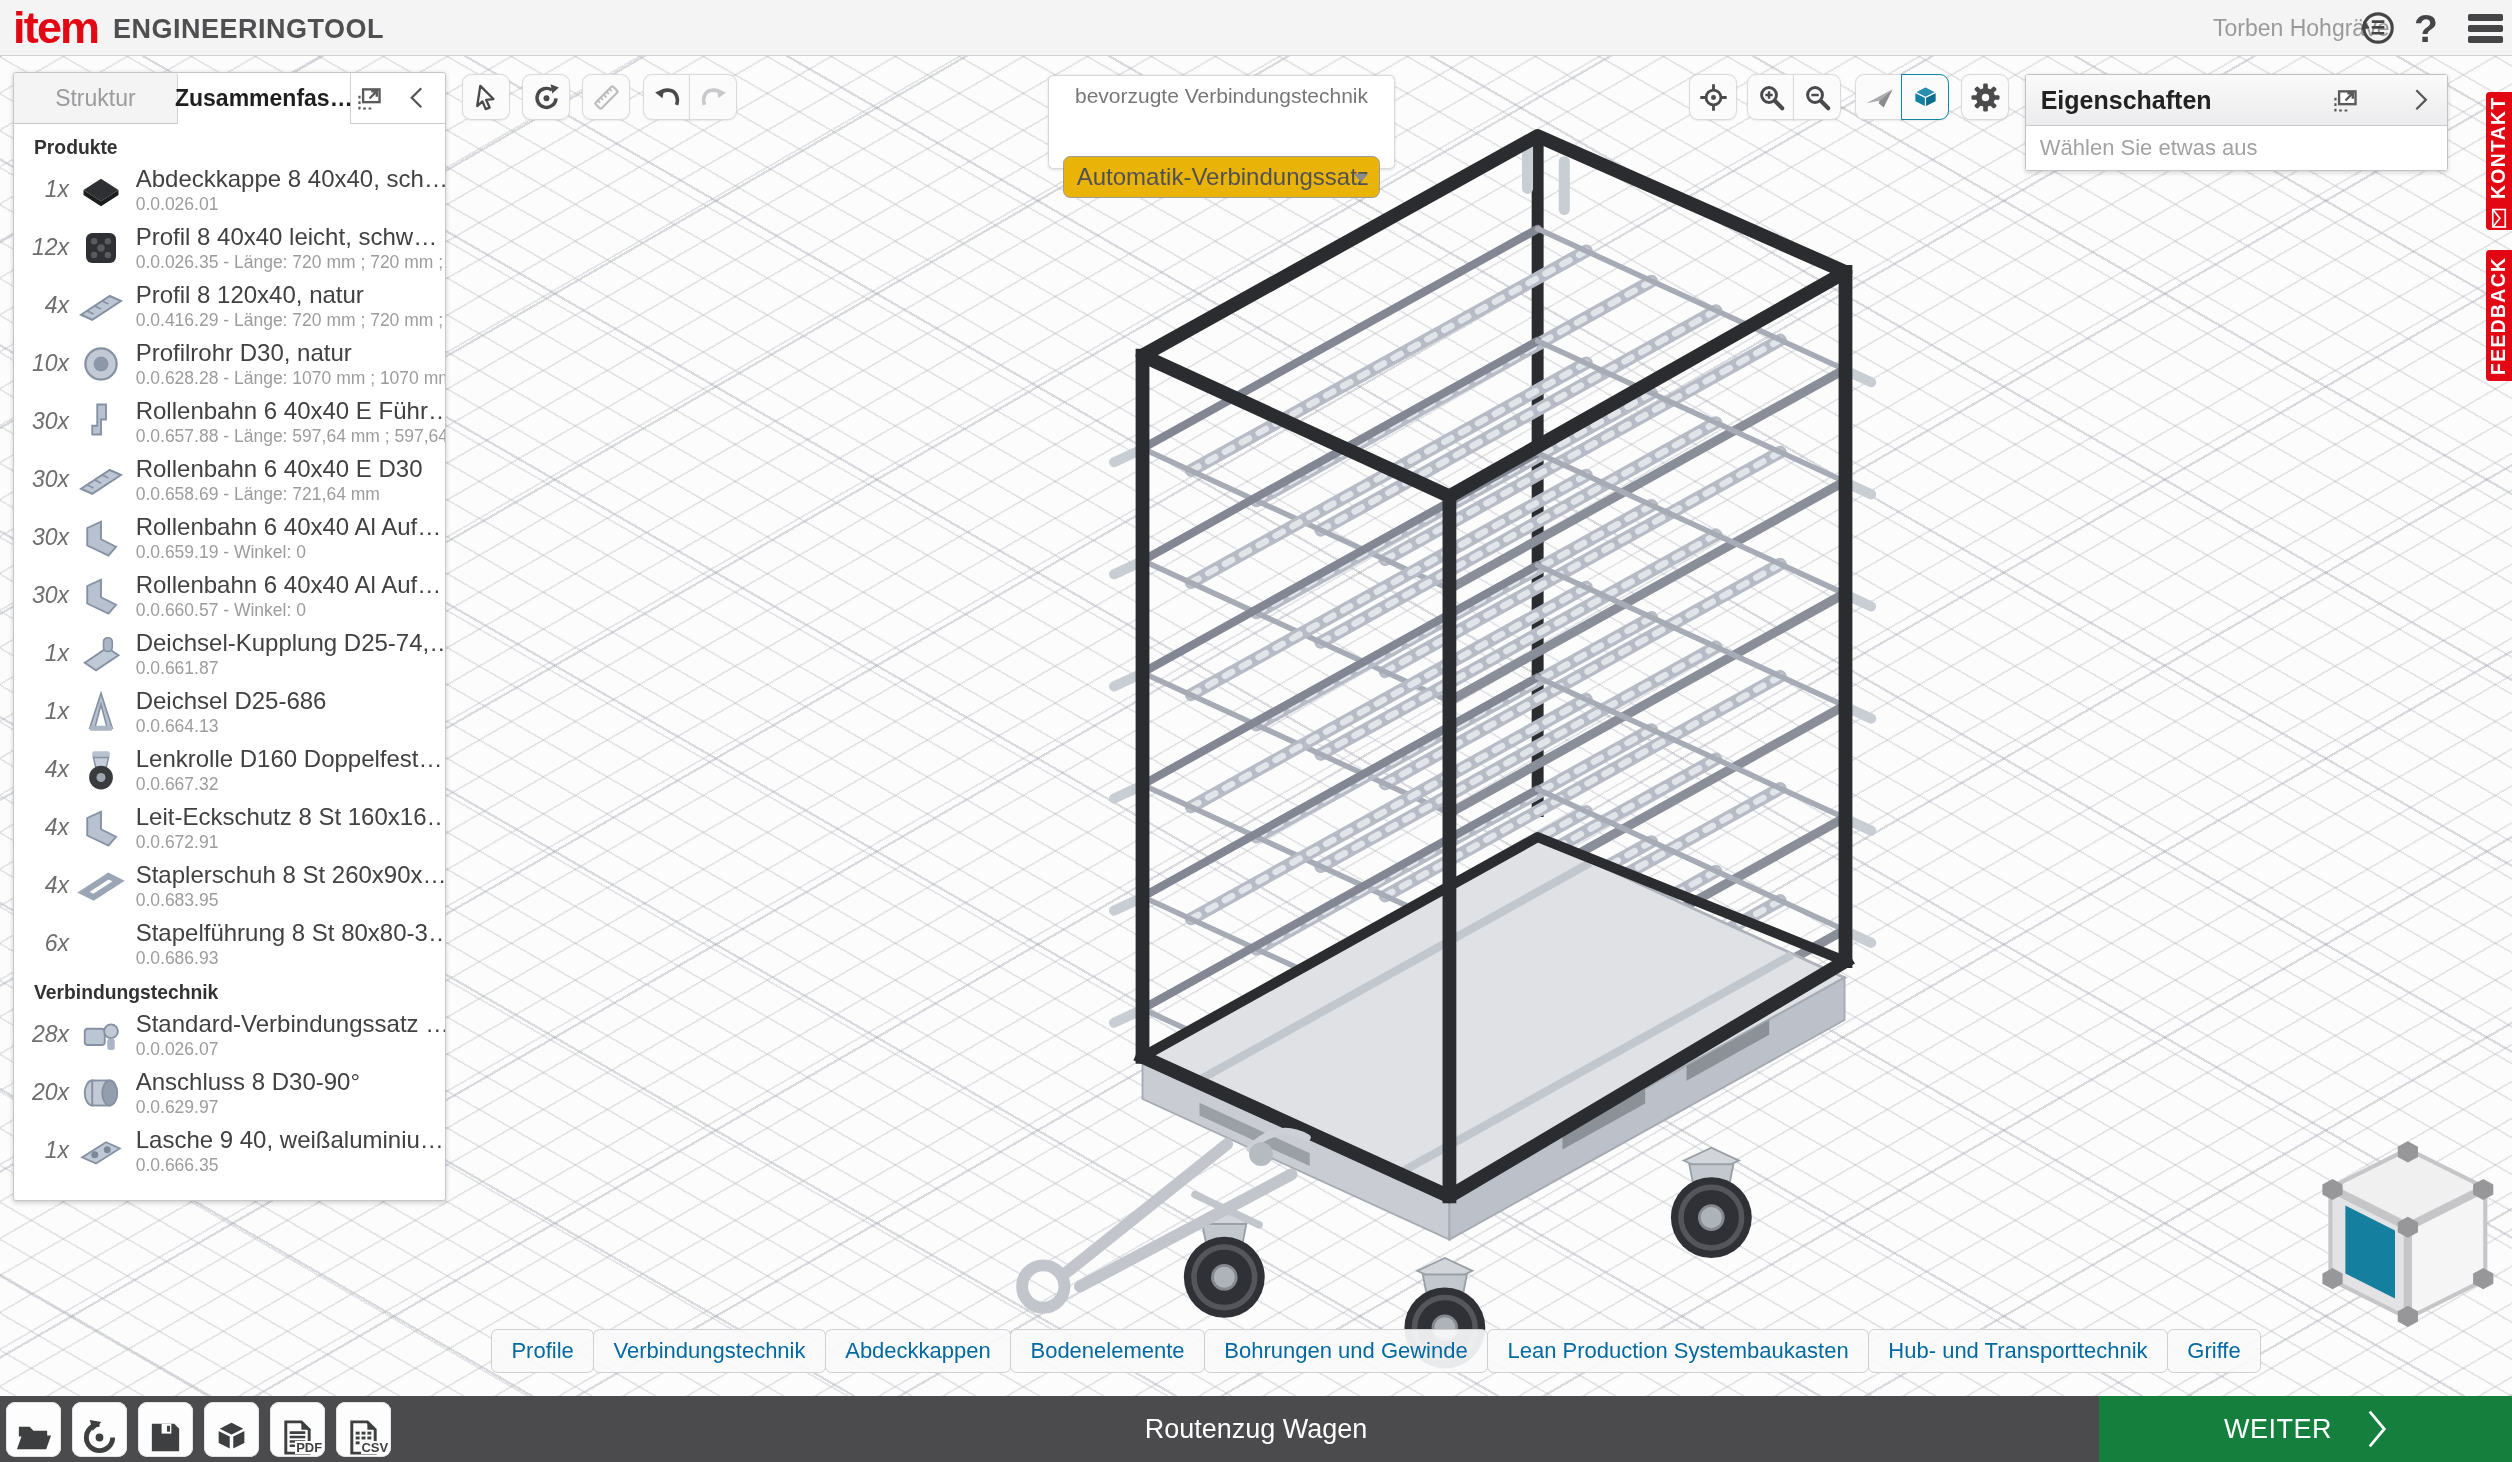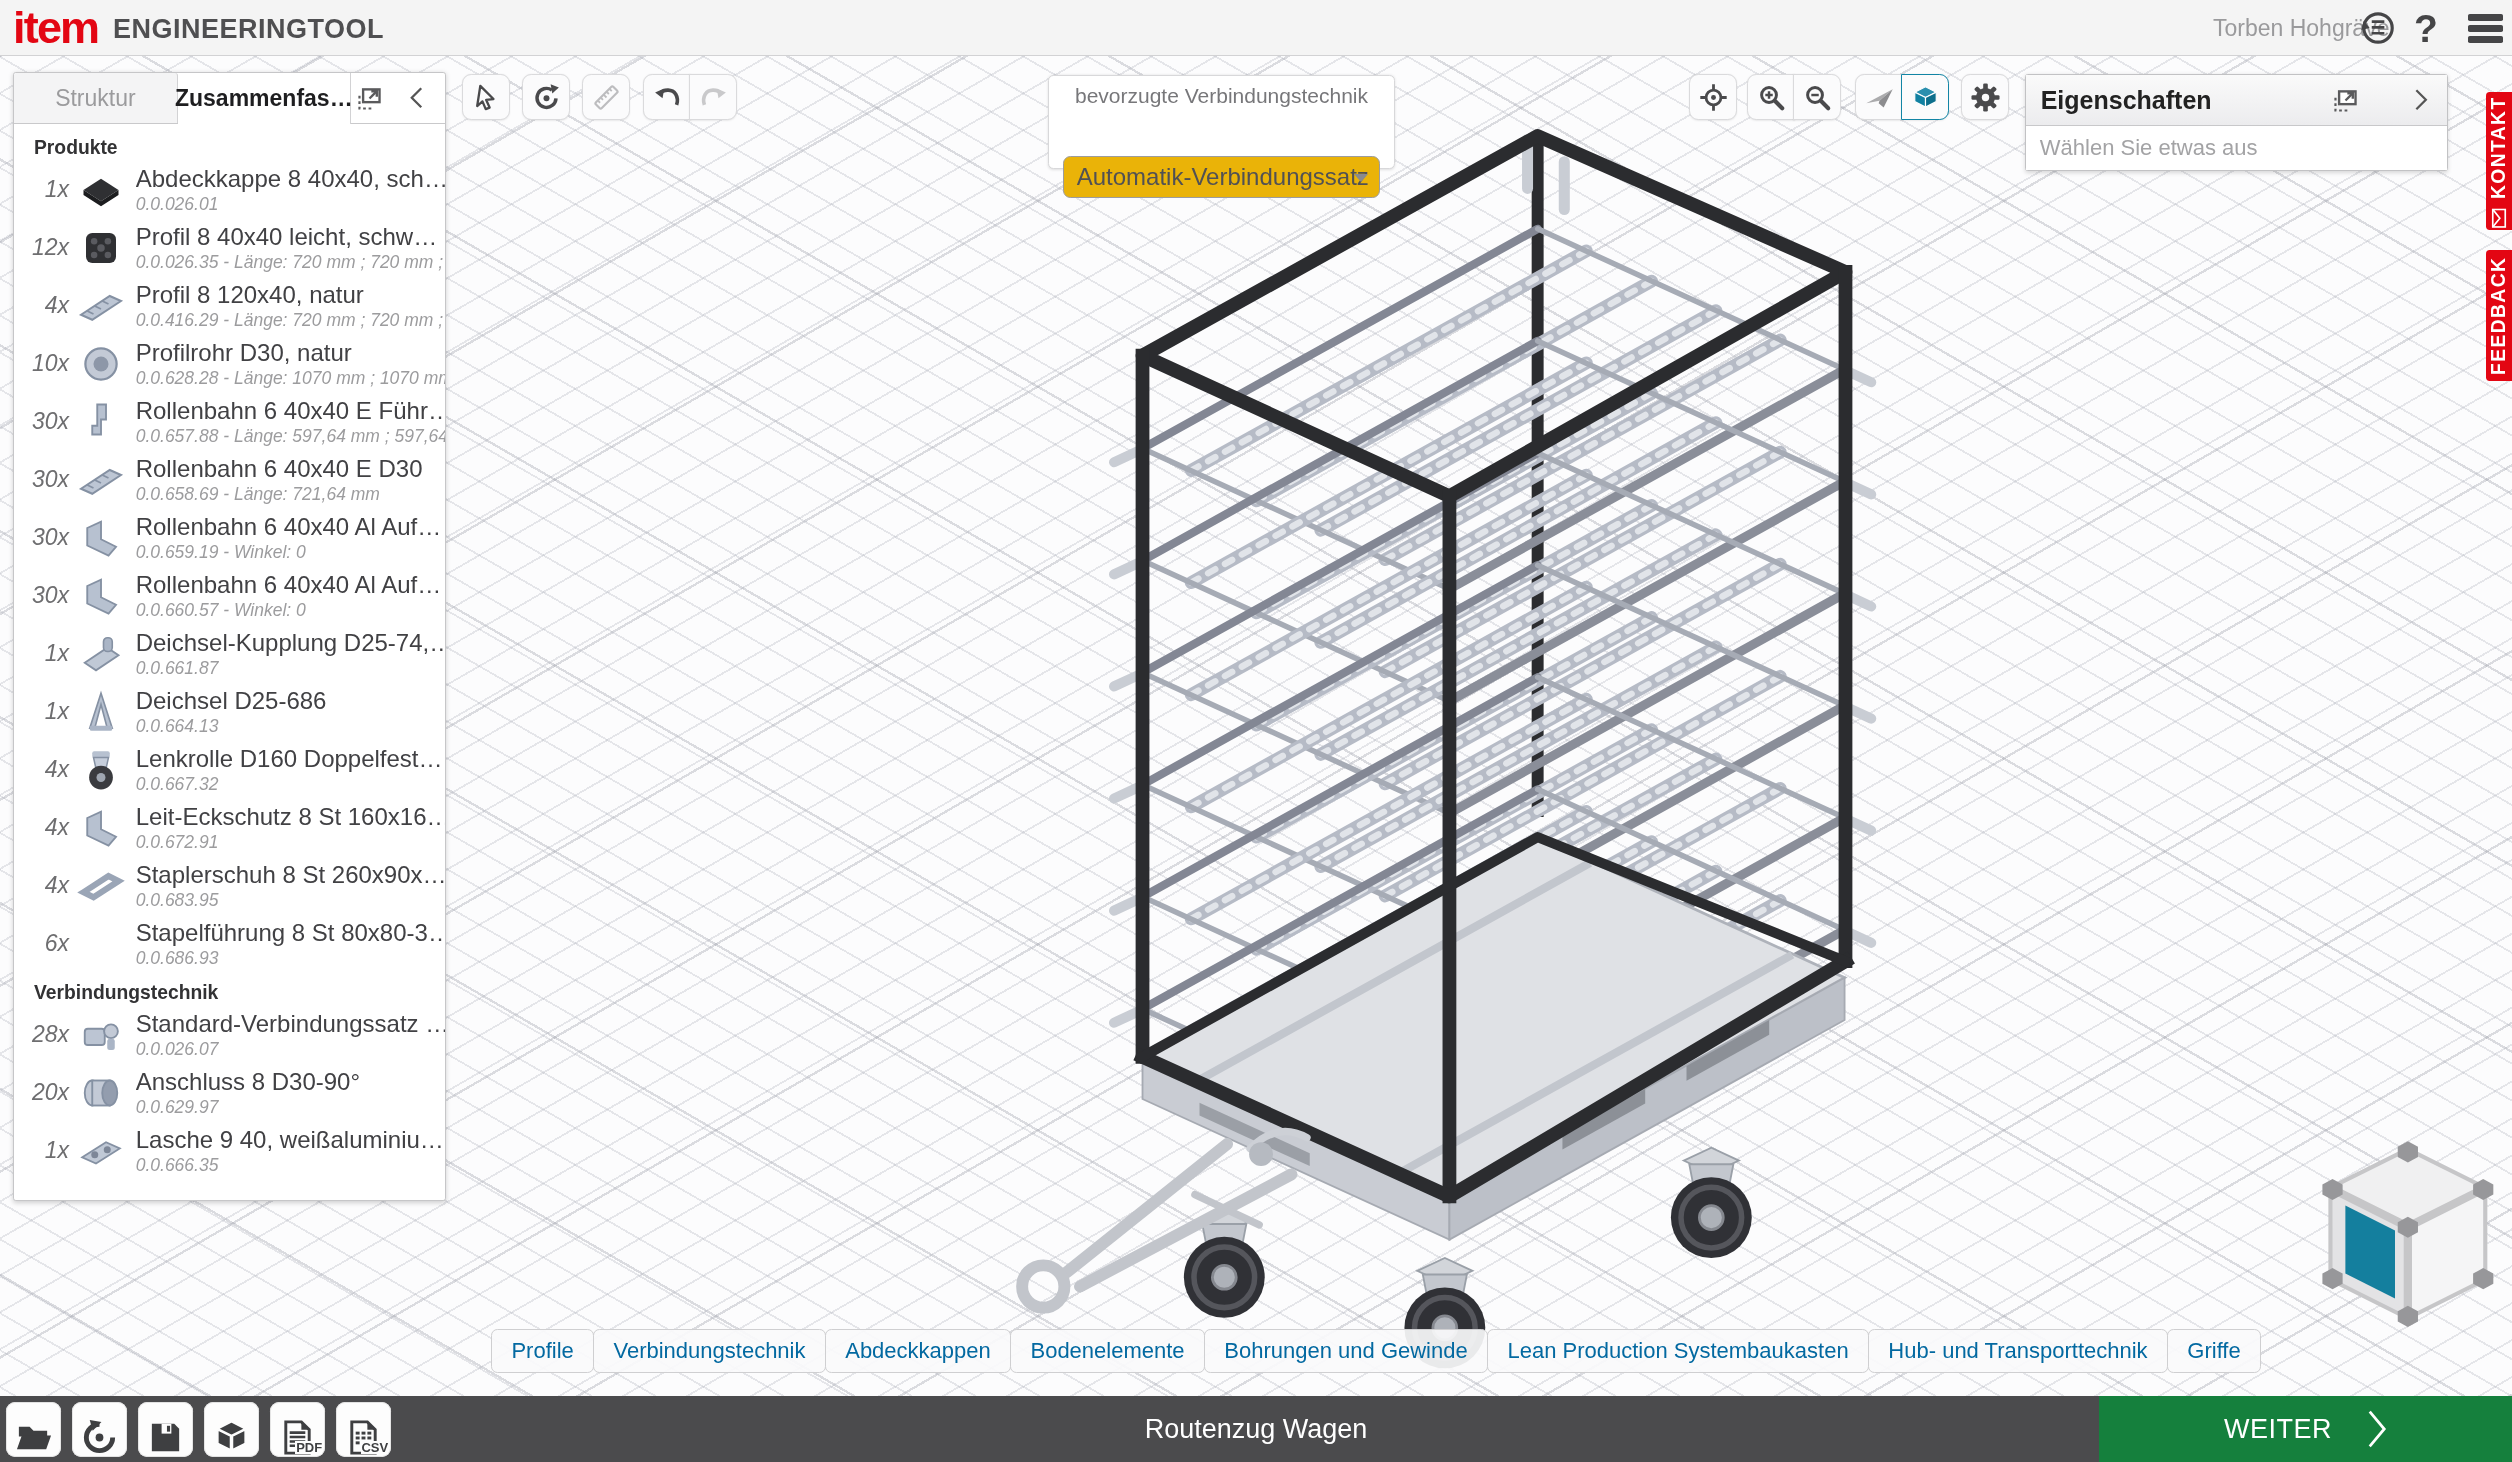--- a/index.html
+++ b/index.html
@@ -45,21 +45,21 @@
   .ptab.inactive{background:#f4f4f5;color:#9b9b9d;border-right:0.9px solid #d2d2d4;border-radius:2.8px 2.8px 0 0;}
   .ptab.active{background:#fff;color:#1e1e20;font-weight:700;margin-bottom:-0.9px;border-right:0.9px solid #d2d2d4;}
   .panel-tab-ics{flex:1;display:flex;align-items:center;justify-content:flex-end;gap:11px;padding-right:9.2px;background:transparent;}
   .sec-label{font-size:19.3px;font-weight:700;color:#323234;margin:13px 0 1.8px 20px;}
   .row{display:flex;align-items:center;height:58px;cursor:pointer;}
   .qty{width:55px;flex:none;text-align:right;font-style:italic;font-size:23px;color:#6e6e70;}
   .thumb{width:63px;flex:none;display:flex;align-items:center;justify-content:center;}
   .thumb svg{width:50px;height:50px;}
   .rtxt{flex:1;min-width:0;display:flex;flex-direction:column;justify-content:center;margin-left:3.7px;}
   .t1{font-size:24px;color:#414144;white-space:nowrap;overflow:hidden;line-height:1.15;}
-  .t2{font-size:17.5px;font-style:italic;color:#9c9c9e;white-space:nowrap;overflow:hidden;margin-top:0.9px;}
+  .t2{font-size:17.5px;color:#9c9c9e;white-space:nowrap;overflow:hidden;margin-top:0.9px;}
   
   .pref-card{position:absolute;left:1048px;top:75px;width:347px;height:94px;background:#fff;
     border:0.9px solid #d8d8da;border-radius:5.5px;box-shadow:0 0.9px 2.8px rgba(0,0,0,.12);z-index:6;box-sizing:border-box;}
   .pref-label{text-align:center;font-size:21px;color:#77777a;margin-top:8.3px;}
   .pref-select{position:absolute;left:13.8px;right:13.8px;top:40px;height:42px;border:1.8px solid #9c9c9e;
     border-radius:7.4px;display:flex;align-items:center;padding:0 33px 0 7.4px;box-sizing:border-box;cursor:pointer;background:#eab308;margin-top:40px;}
   .pref-select .val{font-size:24px;color:#515154;margin-left:5.5px;white-space:nowrap;}
   .caret{position:absolute;right:11px;top:16.5px;width:0;height:0;border-left:7.4px solid transparent;
     border-right:7.4px solid transparent;border-top:8.3px solid #8a8a8c;}
   

